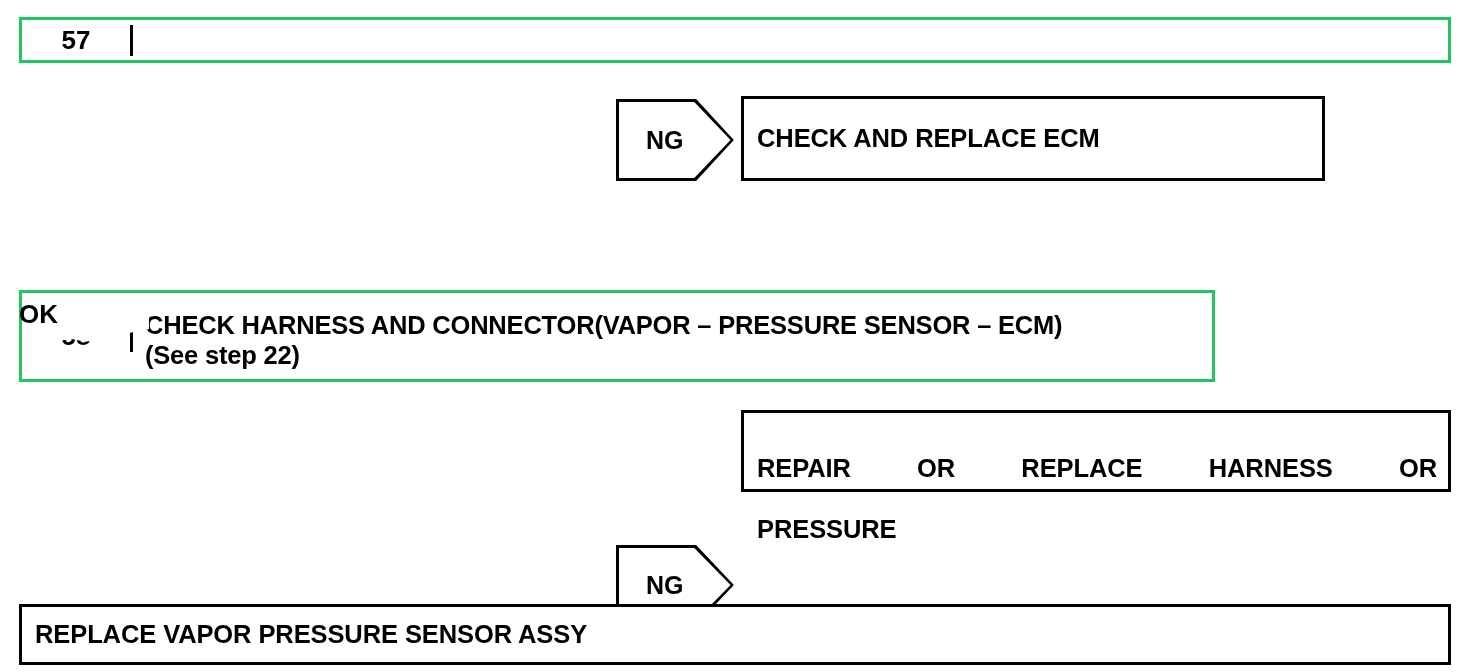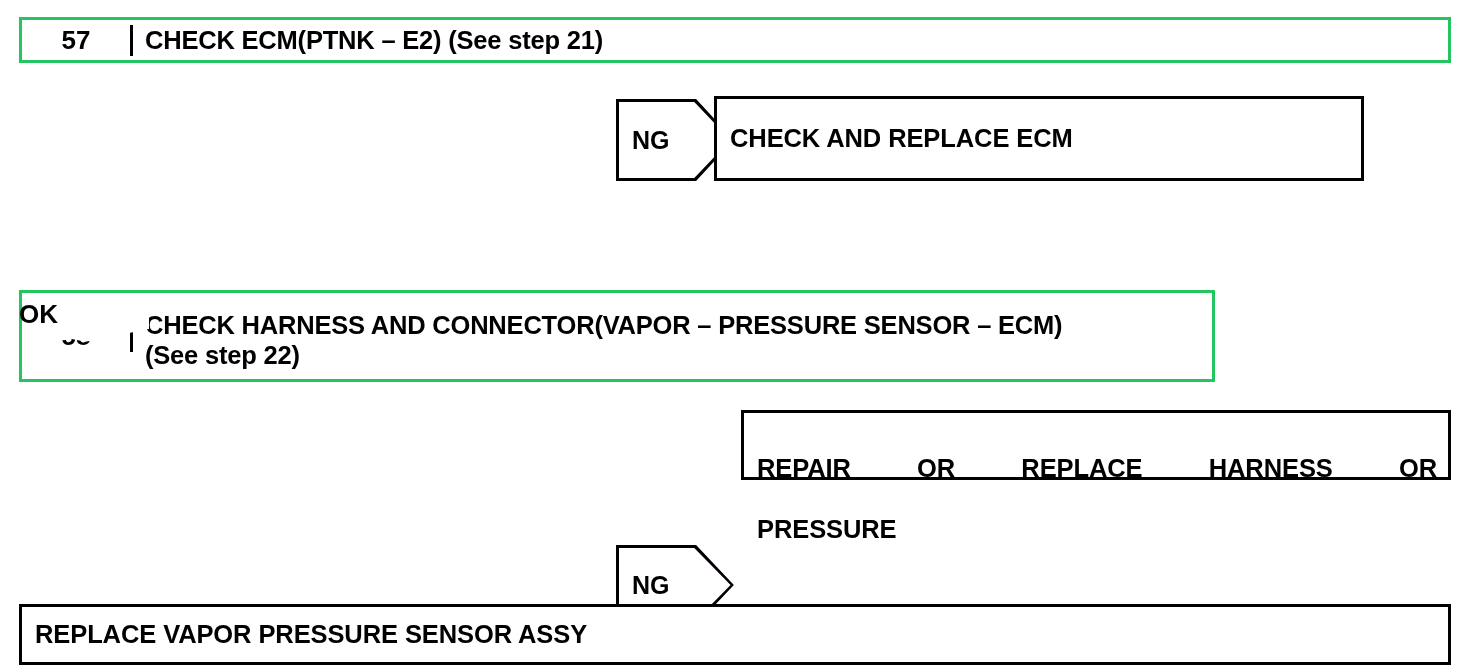--- a/index.html
+++ b/index.html
@@ -53,21 +53,21 @@
     align-items: flex-start;
     padding-top: 8px;
   }
 
   
   .ng-arrow {
     position: relative;
     display: flex;
     align-items: center;
     justify-content: flex-start;
-    padding-left: 16px;
+    padding-left: 30px;
     font-weight: bold;
     font-size: 25px;
     background: #f0abfc;
     
     clip-path: polygon(0 0, 68% 0, 100% 50%, 68% 100%, 0 100%);
   }
   .ng-arrow::before {
     content: "";
     position: absolute;
     left: 0; top: 0; right: 0; bottom: 0;
@@ -149,46 +149,45 @@
     position: relative;
     z-index: 2;
     padding-top: 6px;
   }
 </style>
 </head>
 <body>
 
 <div class="abs step-row" style="left:19px; top:17px; width:1432px; height:46px;">
   <div class="step-num">57</div>
-  <div class="step-title">CHECK ECM(PTNK – E2) (See step 21)</div>
 </div>
 
 <div class="abs ng-arrow" style="left:616px; top:99px; width:118px; height:82px;">
   <span>NG</span>
 </div>
 
-<div class="abs result-box v-center" style="left:714px; top:96px; width:650px; height:85px;">
+<div class="abs result-box v-center" style="left:741px; top:96px; width:584px; height:85px;">
   <span>CHECK AND REPLACE ECM</span>
 </div>
 
 <div class="abs ok-tag" style="left:19px; top:211px; width:133px; height:52px;">
   <span>OK</span>
 </div>
 
 <div class="abs step-row" style="left:19px; top:290px; width:1196px; height:92px;">
   <div class="step-num">58</div>
   <div class="step-title top-align">CHECK HARNESS AND CONNECTOR(VAPOR – PRESSURE SENSOR – ECM)
 (See step 22)</div>
 </div>
 
 <div class="abs ng-arrow" style="left:616px; top:411px; width:118px; height:80px;">
   <span>NG</span>
 </div>
 
-<div class="abs result-box" style="left:741px; top:410px; width:710px; height:70px;">
+<div class="abs result-box" style="left:741px; top:410px; width:710px; height:82px;">
   <span class="justified">
     <span class="jline">REPAIR OR REPLACE HARNESS OR</span>
     <span class="jline last">PRESSURE</span>
   </span>
 </div>
 
 <div class="abs result-box v-center" style="left:19px; top:604px; width:1432px; height:61px;">
   <span>REPLACE VAPOR PRESSURE SENSOR ASSY</span>
 </div>
 

